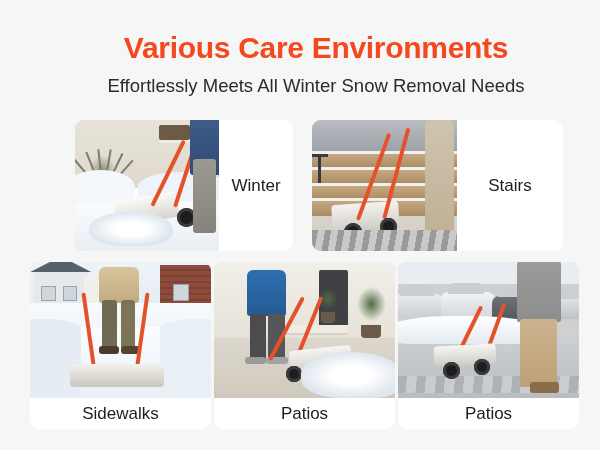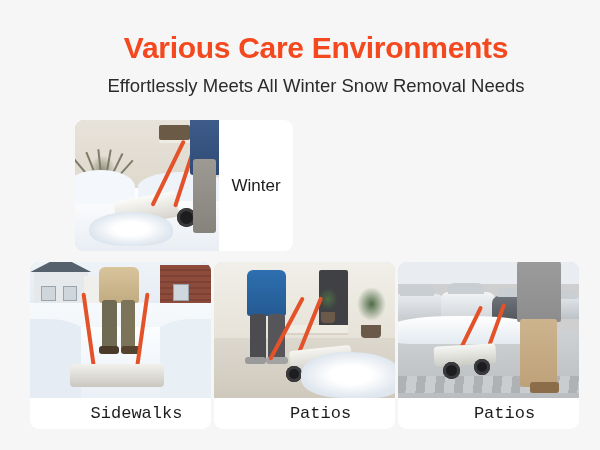--- a/index.html
+++ b/index.html
@@ -118,30 +118,30 @@
     position: absolute;
     left: 0;
     top: 0;
     width: 181px;
     height: 136px;
     overflow: hidden;
     background: #cfcfcf;
   }
   .card-caption {
     position: absolute;
-    left: 16px;
+    left: 0;
     top: 136px;
     width: 181px;
     height: 31px;
     display: flex;
     align-items: center;
     justify-content: center;
     font-size: 17px;
     color: #1c1c1c;
-    font-family: Liberation Mono, monospace;
+    font-family: Liberation Sans, sans-serif;
   }
 
   
   .scene { position: absolute; inset: 0; }
   .snowbank  { position: absolute; border-radius: 50% 50% 0 0; }
   .handle    { position: absolute; background: #e4522a; border-radius: 2px; transform-origin: bottom center; }
   .blade     { position: absolute; background: linear-gradient(#f0efea,#cfcdc6); border-radius: 4px; }
   .wheel     { position: absolute; background: #1d1d1f; border-radius: 50%; box-shadow: inset 0 0 0 3px #3a3a3c; }
   .leg       { position: absolute; border-radius: 3px; }
   .torso     { position: absolute; border-radius: 6px 6px 3px 3px; }
@@ -269,20 +269,44 @@
         <div class="wheel" style="right:16%; bottom:18%; width:19px; height:19px;"></div>
         <div class="torso" style="right:-6%; top:-4%; width:26%; height:46%; background:linear-gradient(#3f5d8c,#2f4a74);"></div>
         <div class="leg" style="right:2%; top:30%; width:16%; height:56%; background:linear-gradient(#9d9a93,#86837c);"></div>
       </div>
     </div>
     <div class="pair-label-card">
       <span class="pair-label-text">Winter</span>
     </div>
   </div>
 
+  <div class="pair pair-2">
+    <div class="pair-photo">
+      <div class="scene">
+        <div class="s2-bg"></div>
+        <div class="s2-top"></div>
+        <div class="s2-step" style="top:26%; height:11%;"></div>
+        <div class="s2-step" style="top:38%; height:11%;"></div>
+        <div class="s2-step" style="top:50%; height:11%;"></div>
+        <div class="s2-step" style="top:62%; height:11%;"></div>
+        <div class="s2-rail"></div>
+        <div class="s2-person"></div>
+        <div class="blade" style="left:14%; bottom:16%; width:46%; height:21%; transform:rotate(-4deg);
+                    background:linear-gradient(#f4f3ef,#cecbc3);"></div>
+        <div class="handle" style="left:30%; bottom:24%; width:4px; height:70%; transform:rotate(20deg);"></div>
+        <div class="handle" style="left:48%; bottom:24%; width:4px; height:72%; transform:rotate(15deg);"></div>
+        <div class="wheel" style="left:22%; bottom:8%; width:18px; height:18px;"></div>
+        <div class="wheel" style="left:47%; bottom:12%; width:17px; height:17px;"></div>
+        <div class="s2-wet"></div>
+      </div>
+    </div>
+    <div class="pair-label-card">
+      <span class="pair-label-text">Stairs</span>
+    </div>
+  </div>
 </div>
 
 <div class="row-bottom">
 
   <div class="card card-1">
     <div class="card-photo">
       <div class="scene">
         <div class="s3-sky"></div>
         <div class="s3-house-a"></div>
         <div class="s3-house-b"></div>

